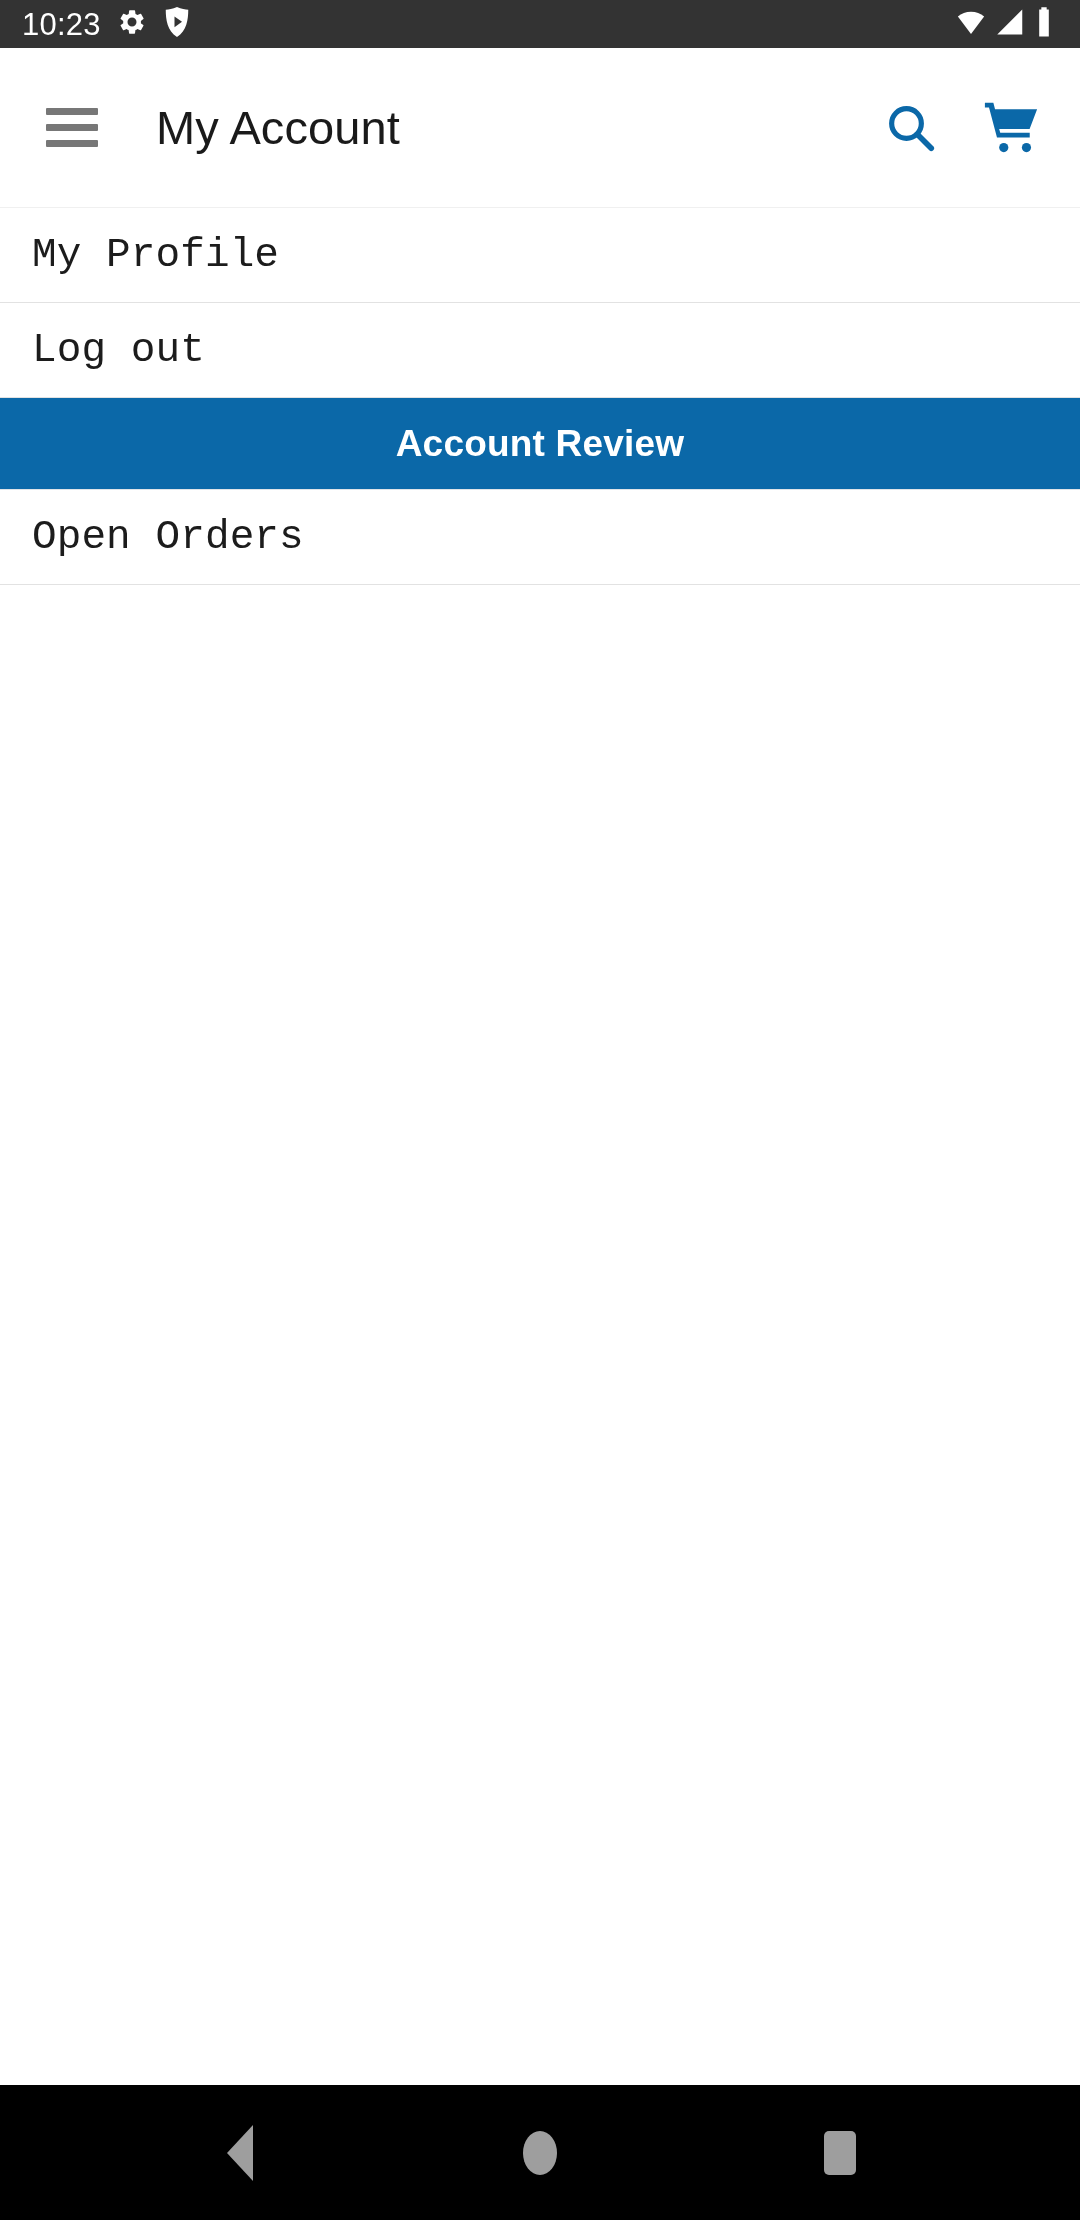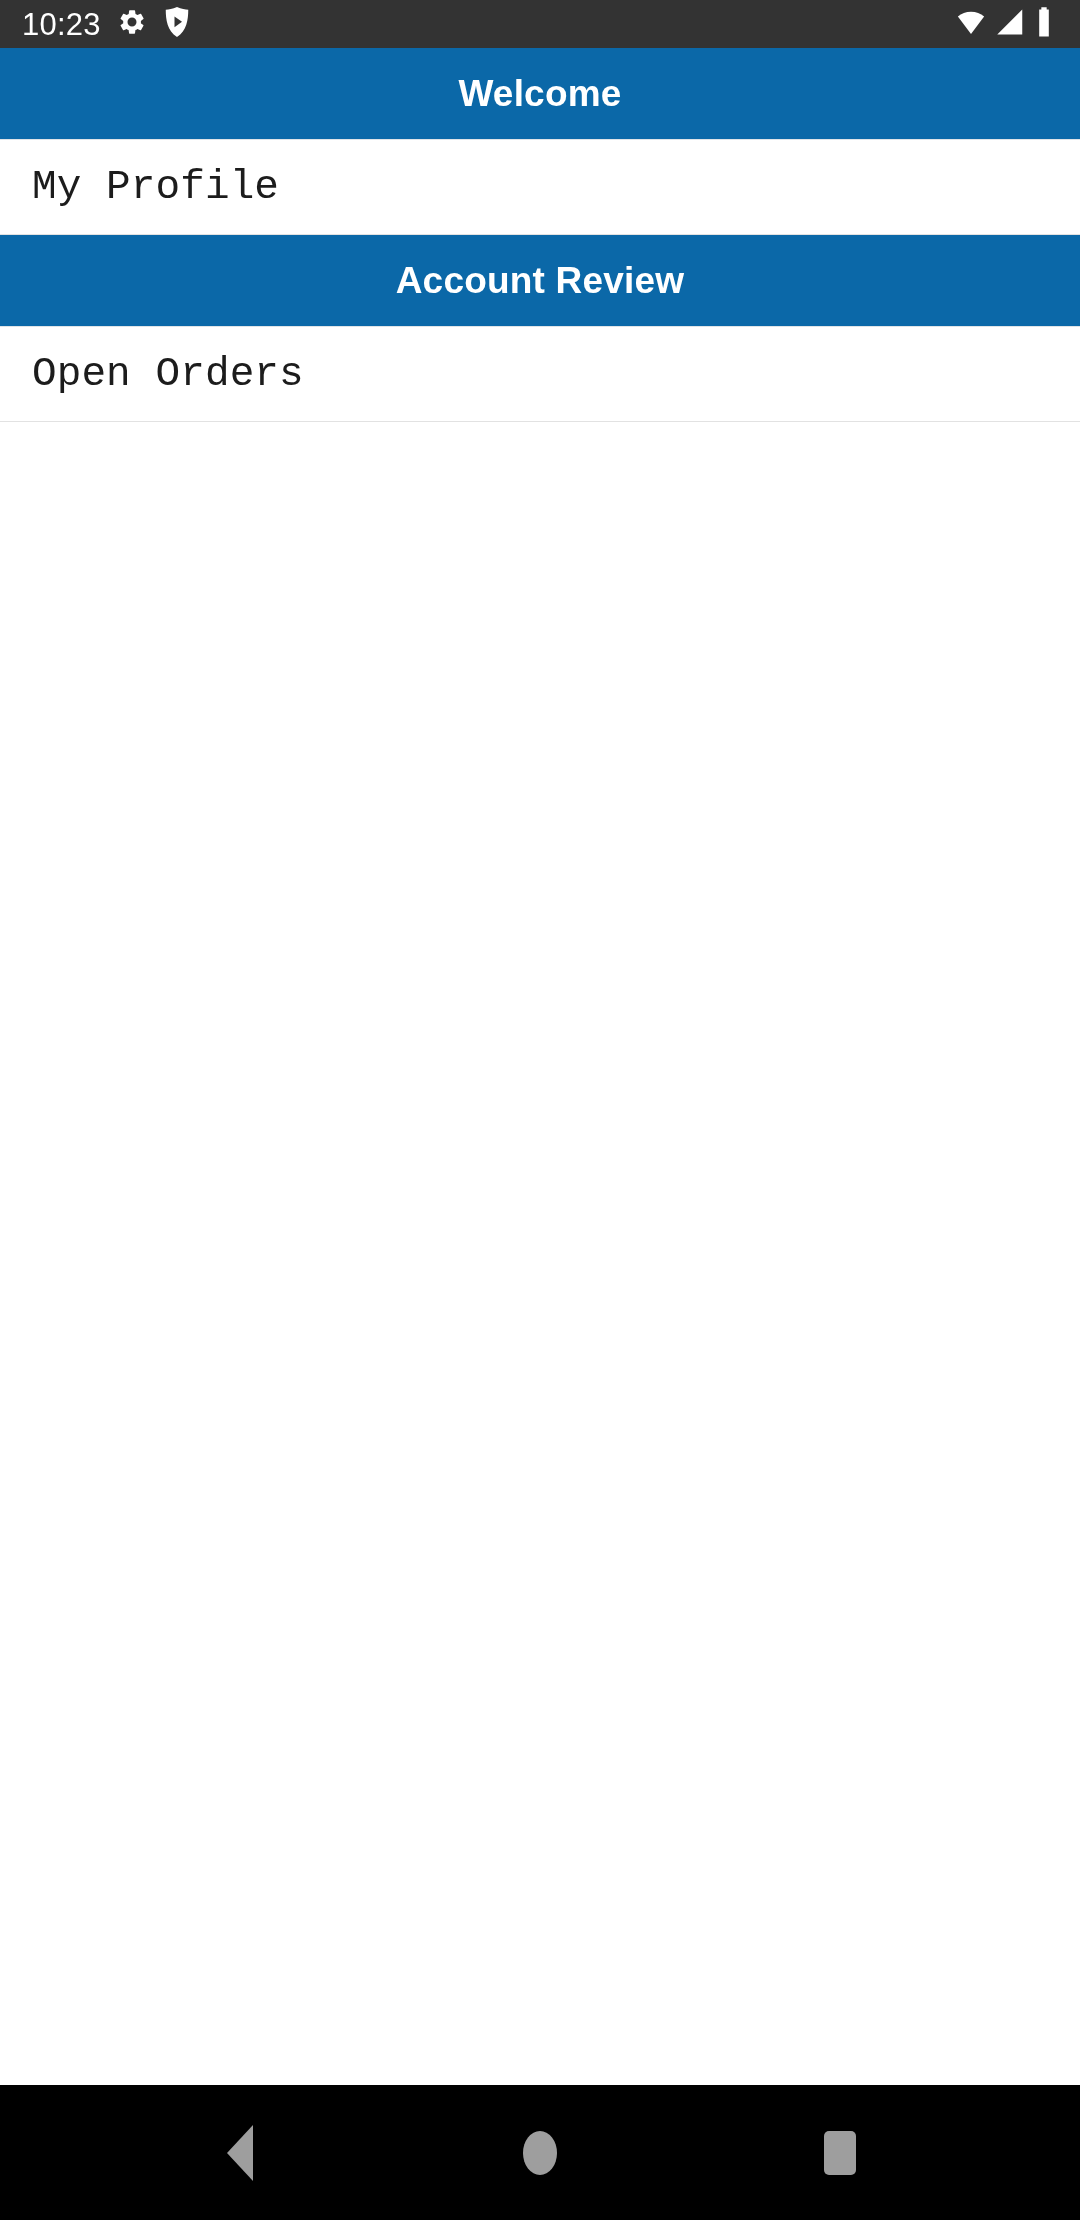--- a/index.html
+++ b/index.html
@@ -171,25 +171,50 @@
         </svg>
       </span>
       <span class="sicon">
         <svg width="20" height="32" viewBox="0 0 12 24">
           <path fill="#ffffff" d="M4 1h4v1.6h1.6v20.2H2.4V2.6H4z"></path>
         </svg>
       </span>
     </div>
   </div>
 
-
-  <div class="section-header">Welcome</div>
+  <div class="app-bar">
+    <div class="hamburger">
+      <span></span>
+      <span></span>
+      <span></span>
+    </div>
+    <div class="app-title">My Account</div>
+    <div class="app-actions">
+      <div class="icon-btn">
+        <svg width="54" height="54" viewBox="0 0 24 24">
+          <circle cx="10" cy="10" r="6.6" fill="none" stroke="#0b68a8" stroke-width="2.3"></circle>
+          <line x1="14.8" y1="14.8" x2="21" y2="21" stroke="#0b68a8" stroke-width="2.5" stroke-linecap="round"></line>
+        </svg>
+      </div>
+      <div class="icon-btn">
+        <svg width="58" height="58" viewBox="0 0 24 24">
+          <path fill="#0b68a8" d="M1.2 1.6h3.5l.7 2.6h17.4l-3.1 8.2H7.1l.45 1.6h12.2v1.9H6.2L2.9 3.5H1.2z"></path>
+          <circle cx="9" cy="20.1" r="1.9" fill="#0b68a8"></circle>
+          <circle cx="18.4" cy="20.1" r="1.9" fill="#0b68a8"></circle>
+        </svg>
+      </div>
+    </div>
+  </div>
+
 
   <div class="list-row">
     <span class="label">My Profile</span>
+  </div>
+  <div class="list-row">
+    <span class="label">Log out</span>
   </div>
 
   <div class="section-header">Account Review</div>
 
   <div class="list-row">
     <span class="label">Open Orders</span>
   </div>
 
   <div class="content-fill"></div>
 

